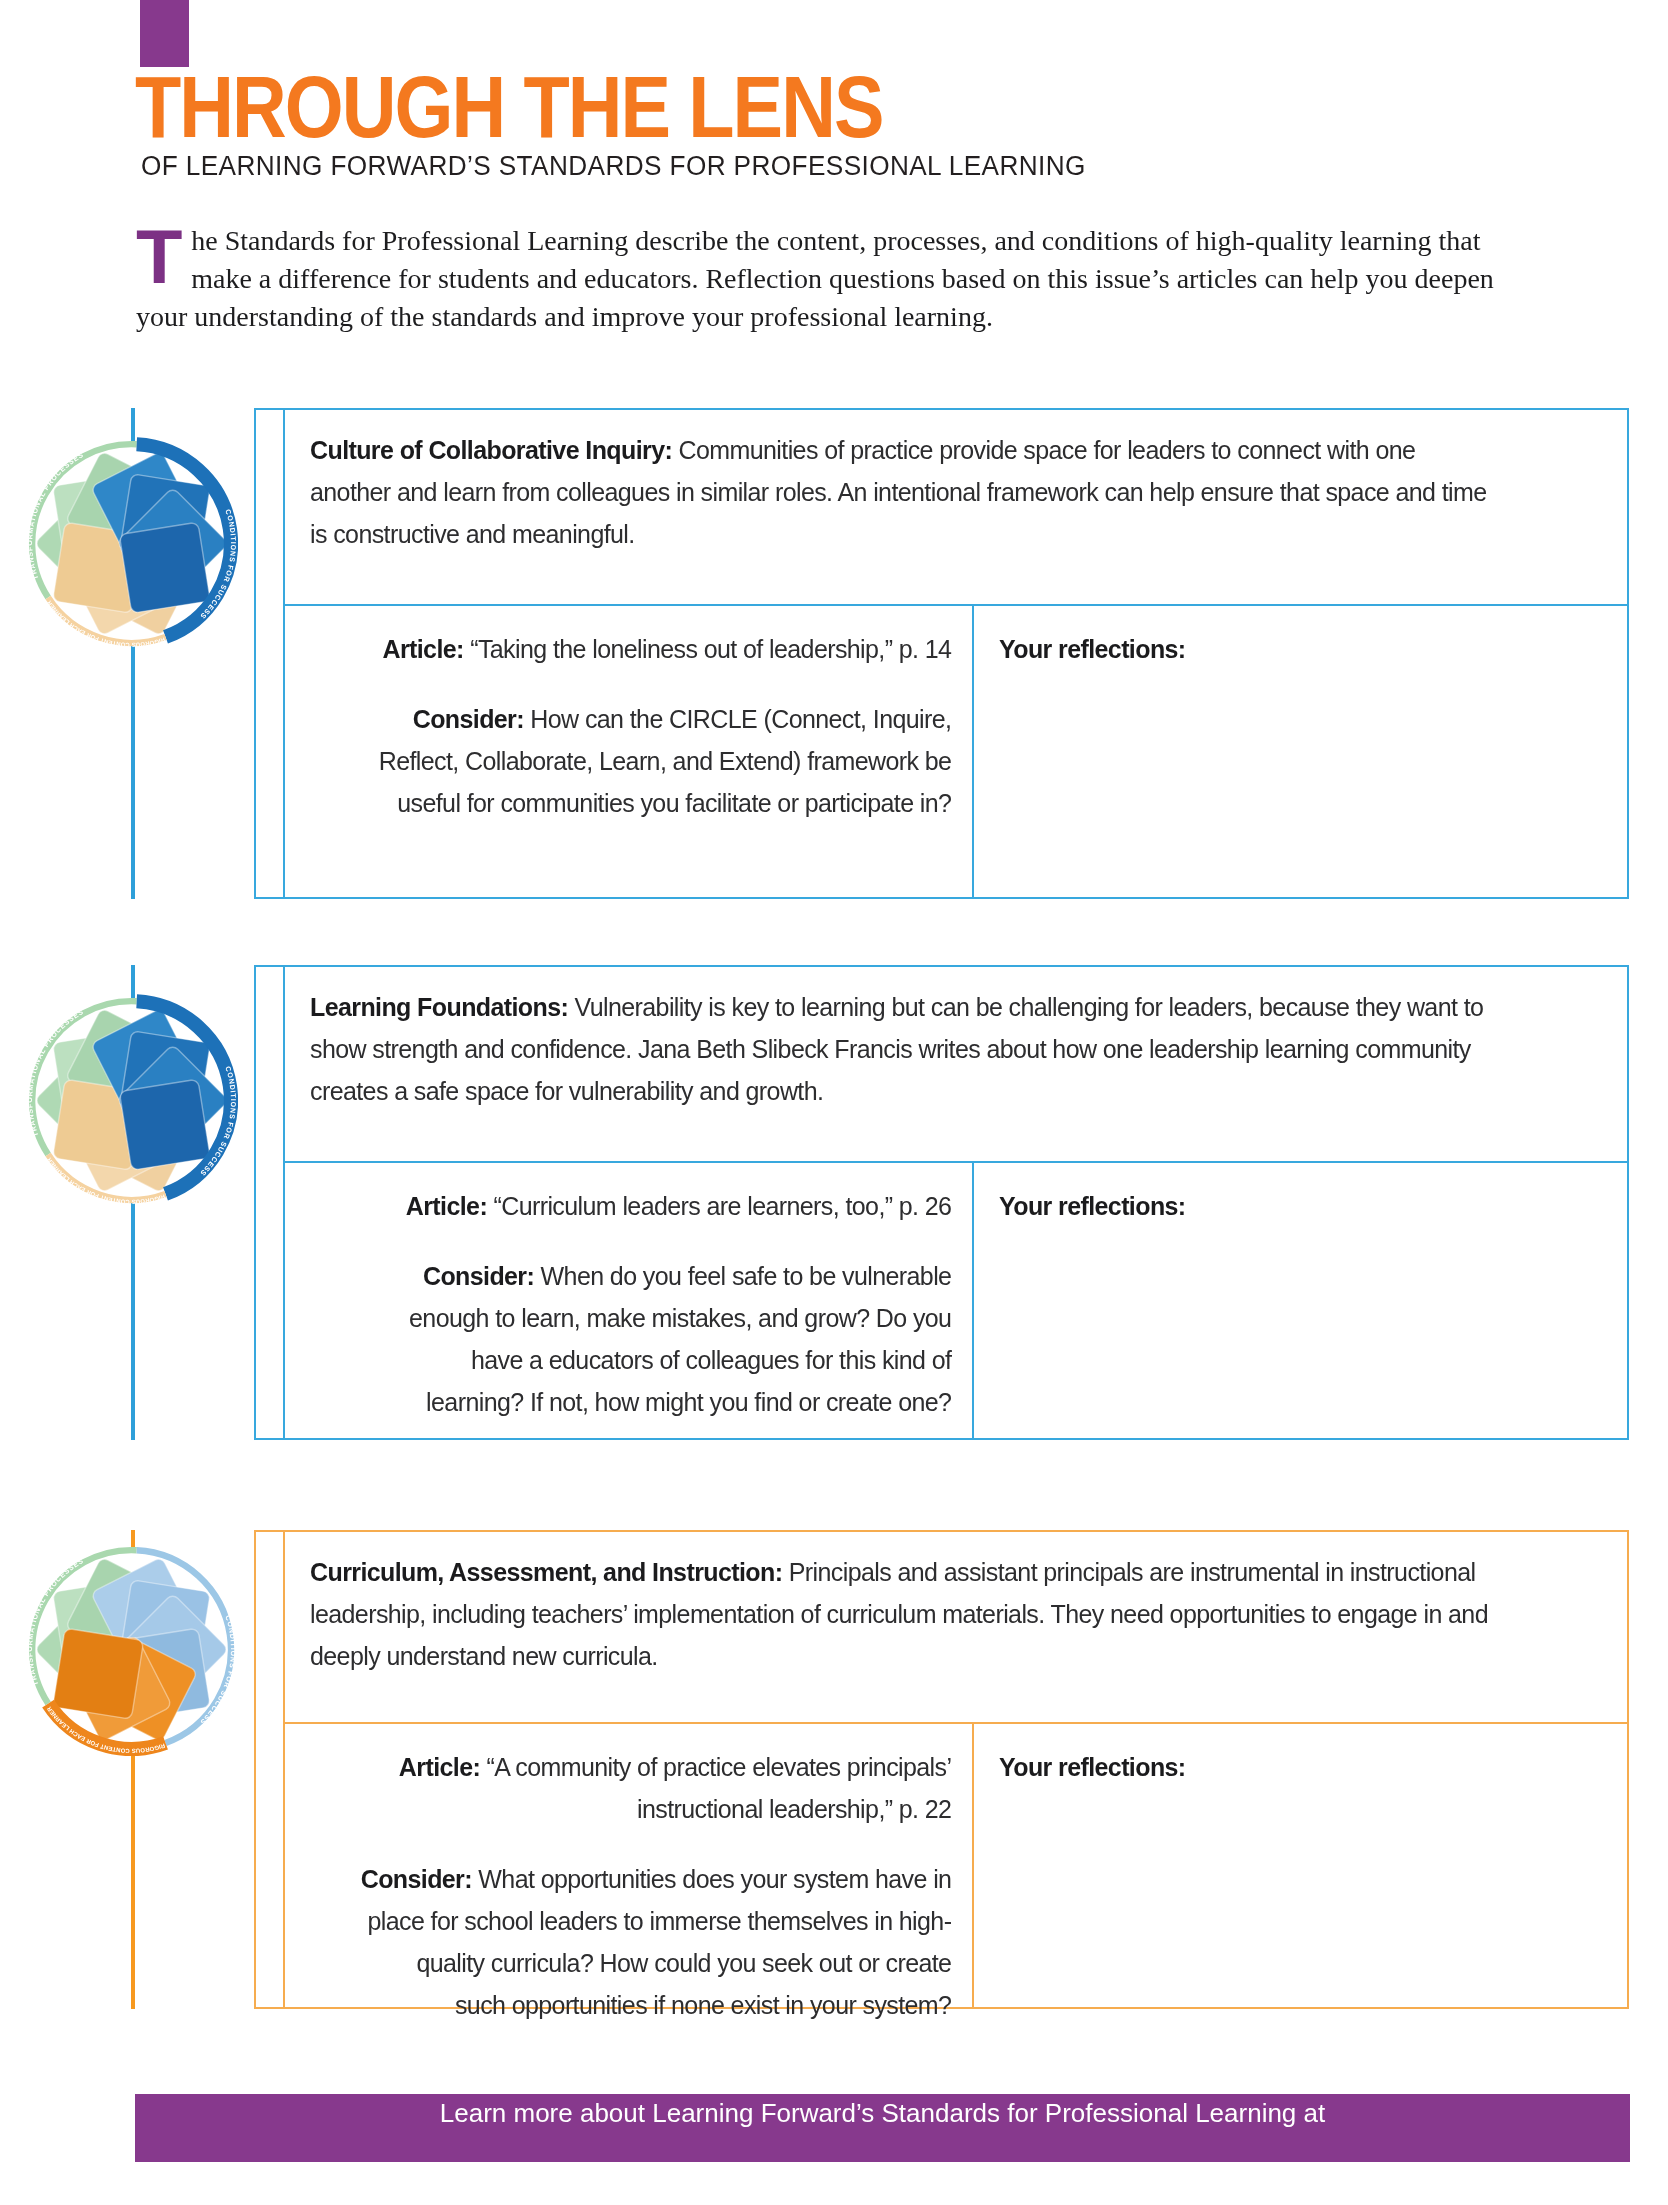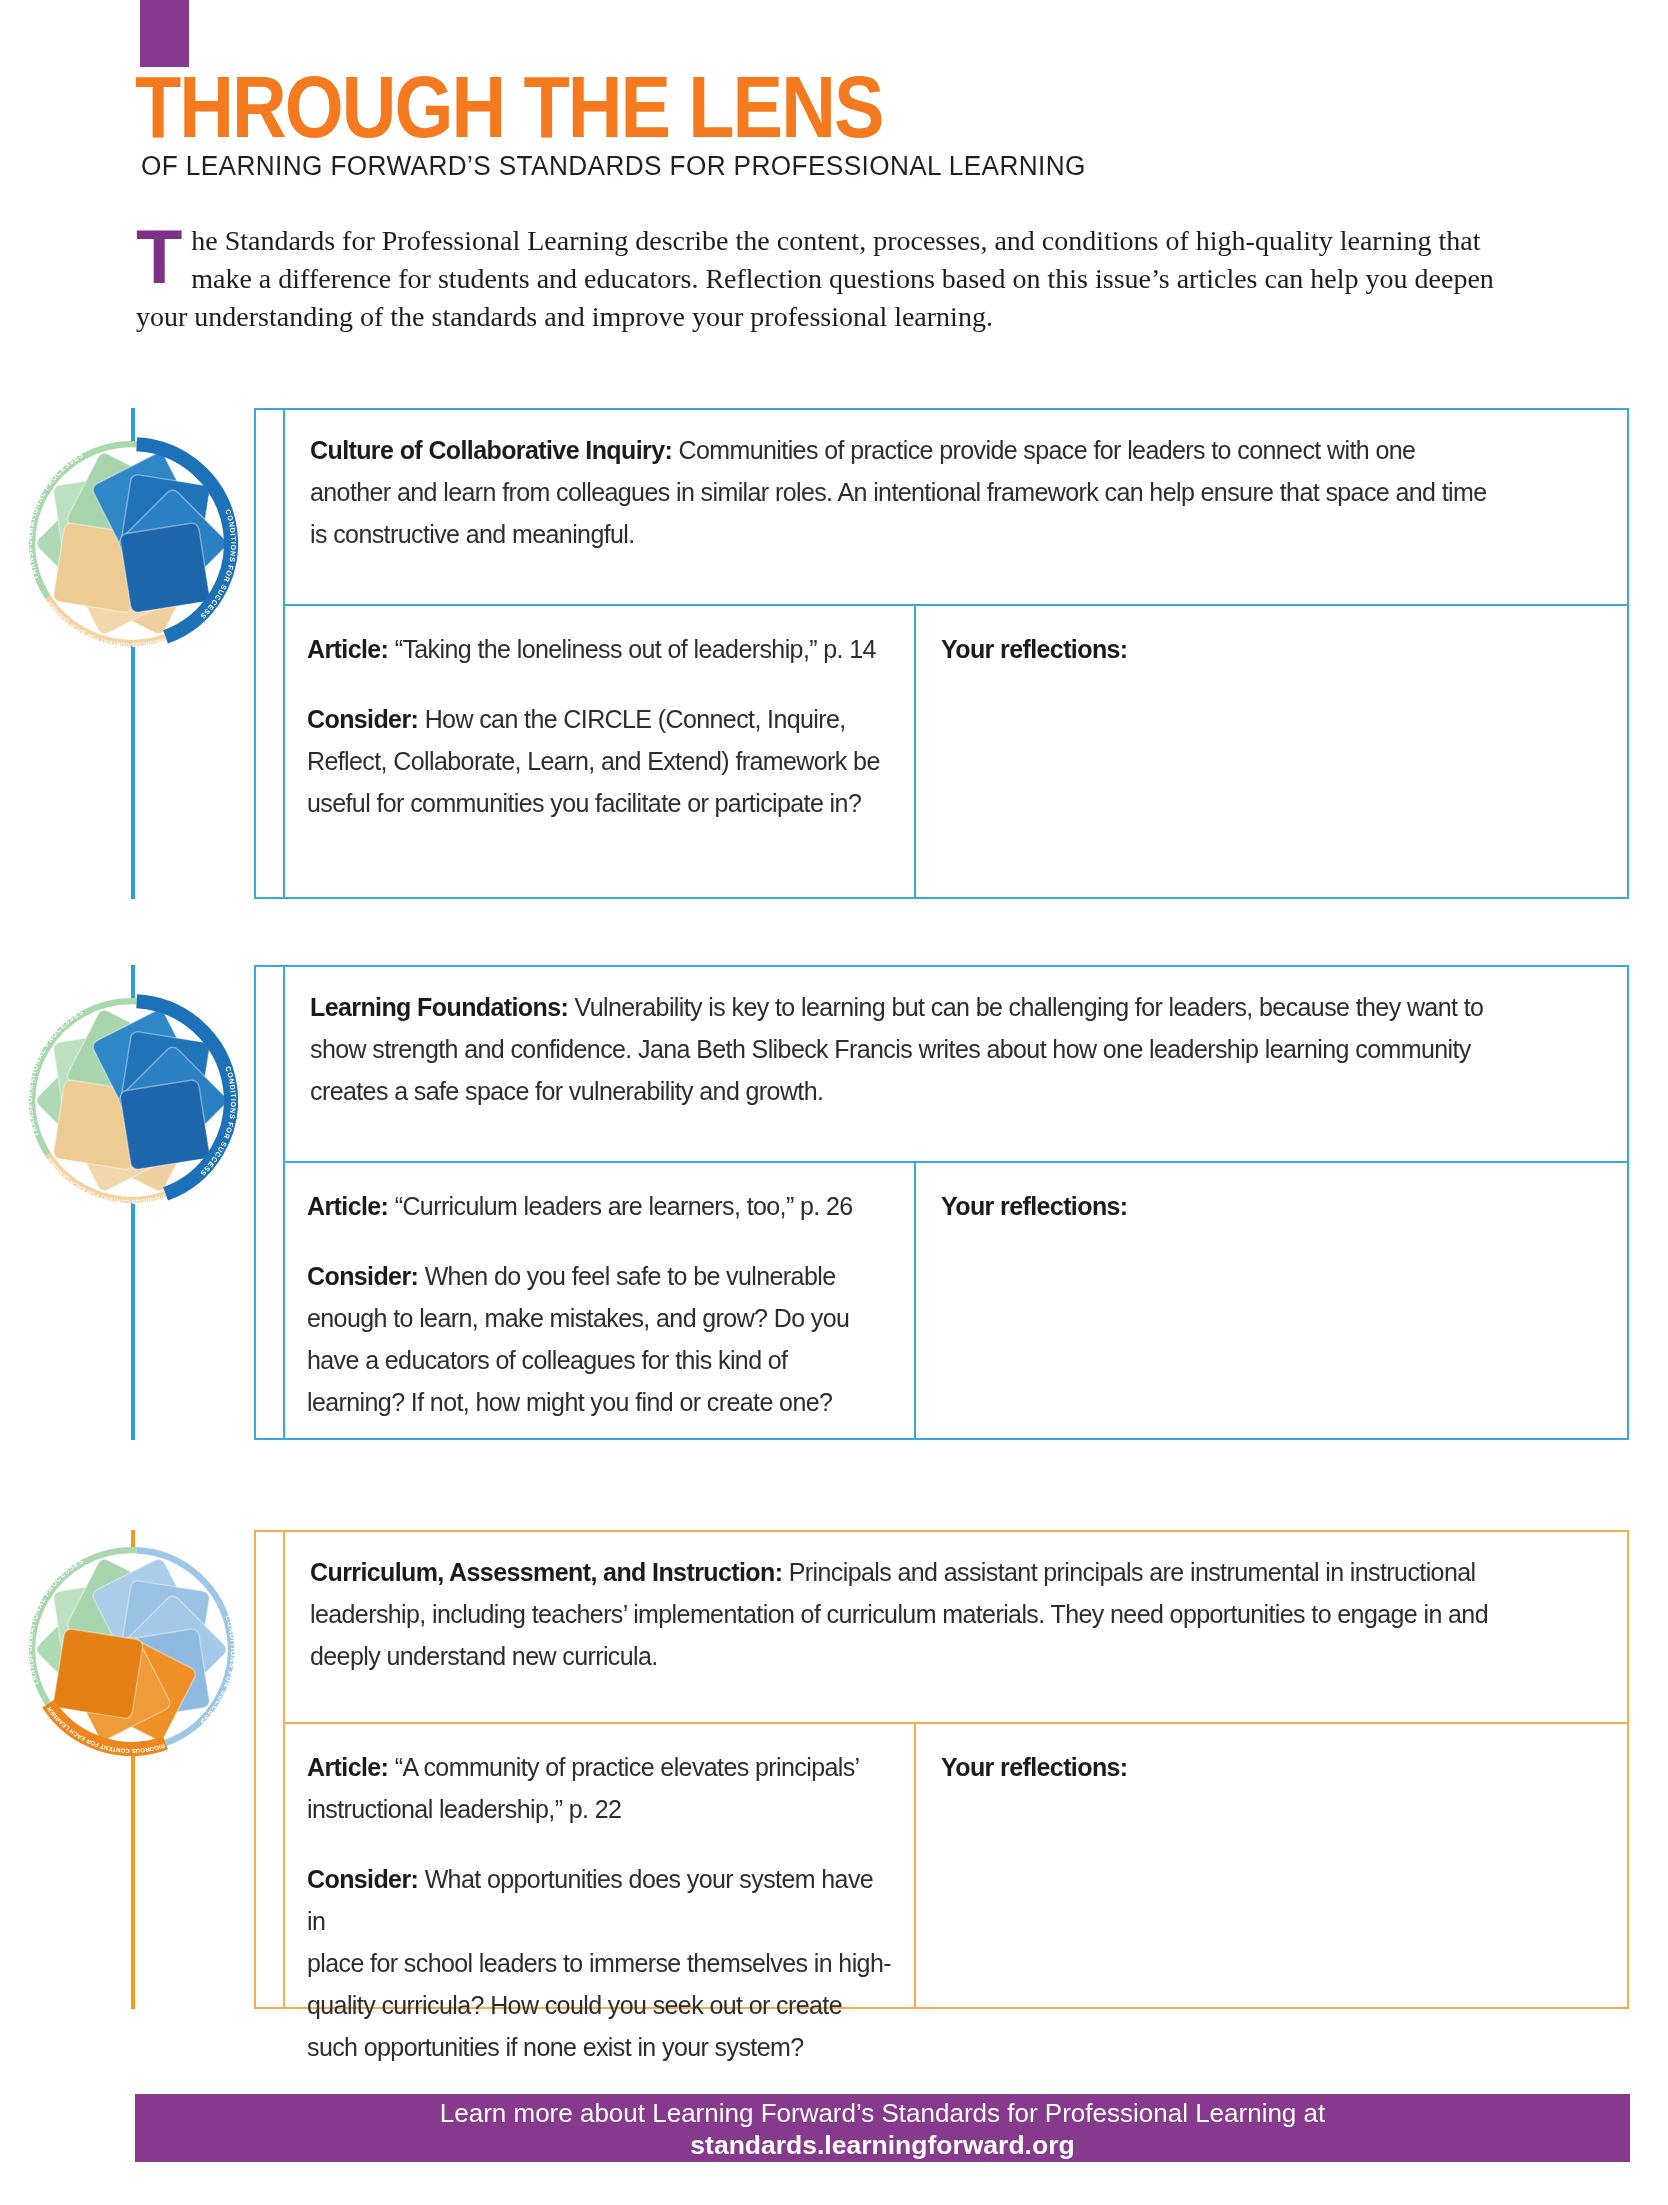--- a/index.html
+++ b/index.html
@@ -23,21 +23,21 @@
   .s-orange{--bc:#F6AC4F;--accent:#F49E38;--line:#F7991F;}
   .vline{position:absolute;left:-123px;top:0;bottom:0;width:3.7px;background:var(--line);}
   .logo{position:absolute;left:-229px;width:213px;height:213px;}
   .s1 .logo,.s2 .logo{top:29px;}
   .s3 .logo{top:13.2px;}
   .tbl{position:absolute;inset:0;display:flex;border:2.9px solid var(--bc);background:#fff;}
   .col-narrow{width:27px;border-right:2.9px solid var(--bc);}
   .main{flex:1;display:flex;flex-direction:column;min-width:0;}
   .head-cell{height:196px;box-sizing:border-box;border-bottom:2.9px solid var(--bc);padding:19px 25px 0 25px;}
   .body-row{flex:1;display:flex;min-height:0;}
-  .cell-article{width:631px;box-sizing:border-box;border-right:2.9px solid var(--bc);padding:22px 20.6px 0 22px;}
+  .cell-article{width:689px;box-sizing:border-box;border-right:2.9px solid var(--bc);padding:22px 20.6px 0 22px;text-align:right;}
   .cell-reflect{flex:1;padding:22px 4px 0 25px;}
   .cell-text{font-size:25px;line-height:42px;letter-spacing:-0.6px;color:#2d2d2f;white-space:pre-line;margin:0;}
   .cell-text strong{color:#1b1b1d;}
   .accent{color:var(--accent);}
   .consider{margin-top:28px;}
   .footer{position:absolute;left:135px;top:2094px;width:1495px;height:68px;background:var(--purple);
           color:#fff;text-align:center;font-size:26px;line-height:32px;padding-top:2.9px;box-sizing:border-box;}
   .footer .url{font-weight:bold;font-size:26.5px;}
   .arc-text{fill:#fff;font-size:10px;font-weight:bold;letter-spacing:1.1px;font-family:"Liberation Sans",sans-serif;}
   .arc-text-sm{font-size:8.4px;letter-spacing:.5px;}
@@ -193,17 +193,16 @@
           <div class="cell-reflect">
             <p class="cell-text"><strong>Your reflections:</strong></p>
           </div>
         </div>
       </div>
     </div>
   </div>
 
   <div class="footer">
     <div>Learn more about Learning Forward’s Standards for Professional Learning at</div>
-    <div class="url">standards.learningforward.org</div>
   </div>
 
 </div>
 
 
 </body></html>

